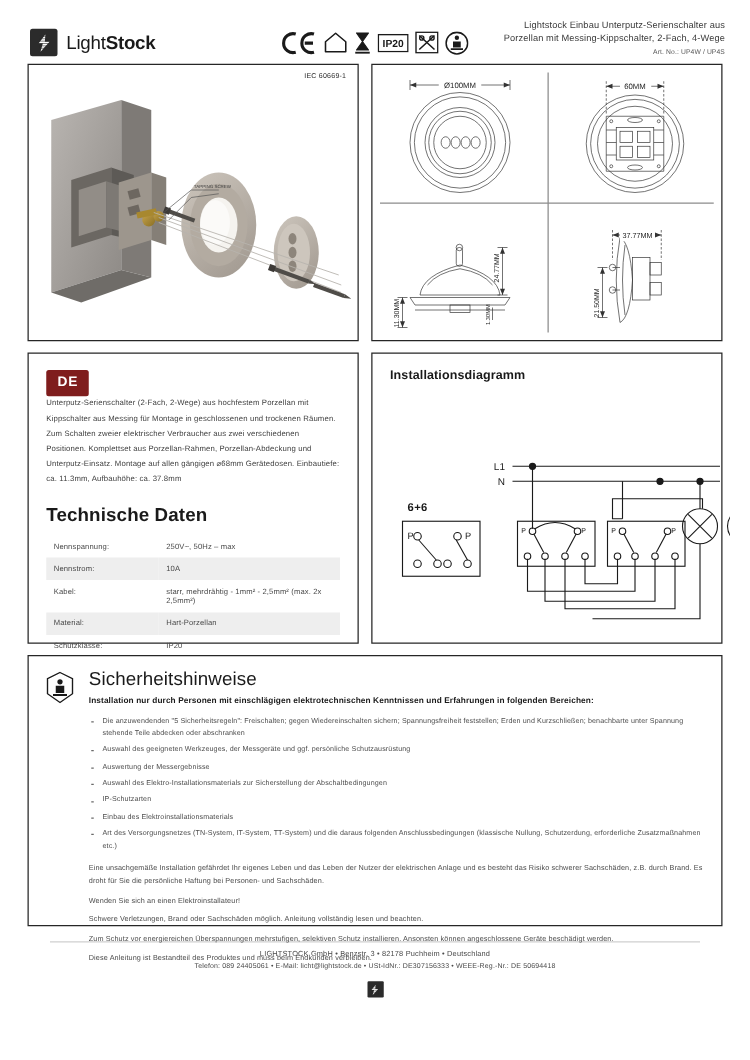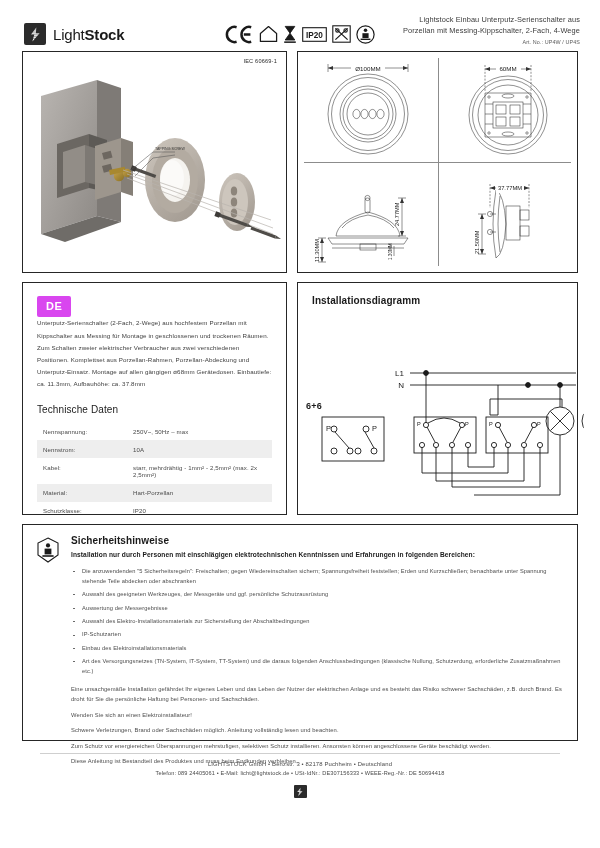--- a/index.html
+++ b/index.html
@@ -38,41 +38,41 @@
   .p-draw .hdiv{position:absolute;left:6px;right:6px;top:50%;height:1px;background:#8c8c8c;}
   .quad{position:absolute;width:50%;height:50%;box-sizing:border-box;}
   .q1{left:0;top:0;} .q2{left:50%;top:0;} .q3{left:0;top:50%;} .q4{left:50%;top:50%;}
 
   
   .row2{margin-top:9px;}
   .p-desc{width:265px;flex:0 0 265px;height:233px;padding:13px 14px 10px 14px;}
   .p-inst{flex:1;height:233px;padding:12px 12px 10px 14px;position:relative;}
 
   .de-badge{
-    display:inline-block;background:#d946ef;color:#fff;font-weight:700;
+    display:inline-block;background:#7f1d1d;color:#fff;font-weight:700;
     font-size:11px;letter-spacing:.6px;padding:4px 9px 5px 9px;border-radius:2px;
   }
   .h-sec{font-size:11.5px;font-weight:700;margin:11px 0 9px 0;letter-spacing:.1px;}
   .desc-body{font-size:6.2px;line-height:1.95;color:#3d3d3d;letter-spacing:.12px;}
-  .h-sec2{font-size:10px;font-weight:400;margin:14px 0 7px 0;letter-spacing:.1px;}
+  .h-sec2{font-size:15px;font-weight:700;margin:14px 0 7px 0;letter-spacing:.1px;}
 
   .spec{width:100%;border-collapse:collapse;}
   .spec tr td{font-size:6.1px;color:#4a4a4a;padding:5.6px 6px;letter-spacing:.1px;vertical-align:top;}
   .spec tr td.k{width:78px;}
   .spec tr.alt td{background:#eeeeee;}
 
   .h-inst{font-size:10px;font-weight:700;letter-spacing:.1px;}
-  .inst-6{position:absolute;left:8px;top:118px;font-size:9px;font-weight:700;letter-spacing:.3px;}
+  .inst-6{position:absolute;left:28px;top:118px;font-size:9px;font-weight:700;letter-spacing:.3px;}
 
   
   .row3{margin-top:9px;}
   .p-safe{width:100%;height:217px;padding:10px 13px 8px 13px;box-sizing:border-box;display:flex;gap:9px;}
   .safe-icon{flex:0 0 26px;padding-top:2px;}
   .safe-main{flex:1;}
-  .h-safe{font-size:10px;font-weight:700;letter-spacing:.1px;margin:0 0 4px 0;}
+  .h-safe{font-size:15px;font-weight:400;letter-spacing:.1px;margin:0 0 4px 0;}
   .safe-lead{font-size:6.6px;font-weight:700;line-height:1.6;letter-spacing:.1px;margin-bottom:6px;}
   ul.safe-list{list-style:none;margin:0 0 0 0;padding:0;}
   ul.safe-list li{
     font-size:5.7px;line-height:1.72;color:#4d4d4d;letter-spacing:.1px;
     padding-left:11px;position:relative;margin-bottom:3.6px;
   }
   ul.safe-list li:before{
     content:"";position:absolute;left:2px;top:4.2px;width:2.4px;height:1px;background:#6a6a6a;
   }
   .safe-paras{margin-top:7px;}

